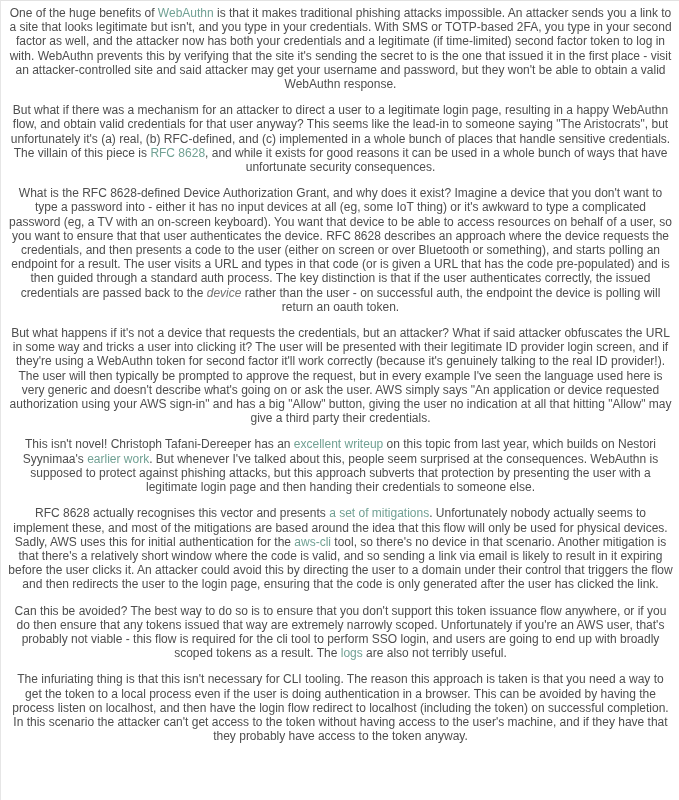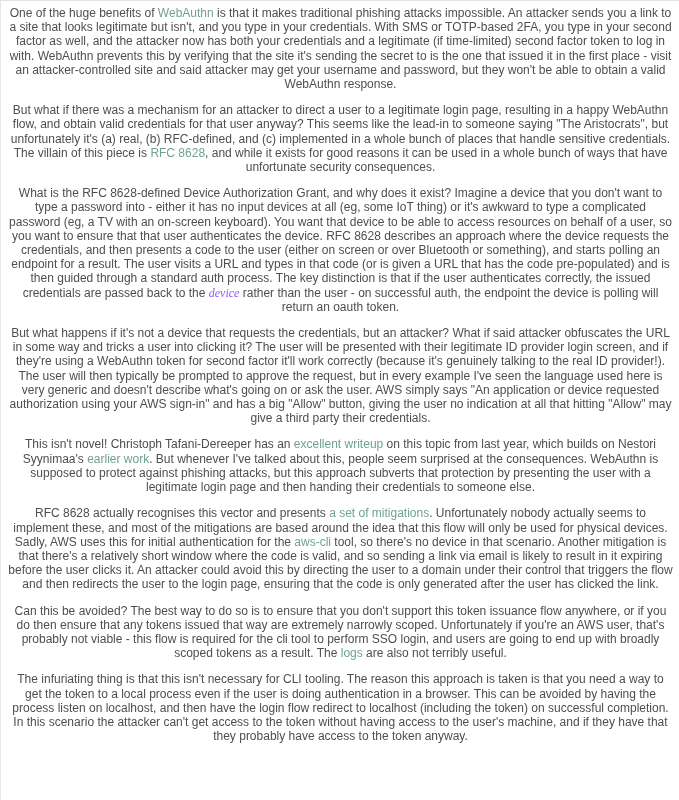--- a/index.html
+++ b/index.html
@@ -33,22 +33,21 @@
   .text-run {
     color: #4e4e4e;
   }
   .inline-link {
     color: #71a194;
     text-decoration: none;
     cursor: pointer;
   }
   .em-run {
     font-style: italic;
-    color: #8b5cf6;
-    font-family: Liberation Serif, serif;
+    color: #737373;
   }
 </style>
 </head>
 <body>
 
 <div class="page">
   <main>
     <div id="article-body" class="article-body">
         <p class="para"><span class="text-run">One of the huge benefits of </span><a class="inline-link">WebAuthn</a><span class="text-run"> is that it makes traditional phishing attacks impossible. An attacker sends you a link to a site that looks legitimate but isn't, and you type in your credentials. With SMS or TOTP-based 2FA, you type in your second factor as well, and the attacker now has both your credentials and a legitimate (if time-limited) second factor token to log in with. WebAuthn prevents this by verifying that the site it's sending the secret to is the one that issued it in the first place - visit an attacker-controlled site and said attacker may get your username and password, but they won't be able to obtain a valid WebAuthn response.</span></p>
         <p class="para"><span class="text-run">But what if there was a mechanism for an attacker to direct a user to a legitimate login page, resulting in a happy WebAuthn flow, and obtain valid credentials for that user anyway? This seems like the lead-in to someone saying "The Aristocrats", but unfortunately it's (a) real, (b) RFC-defined, and (c) implemented in a whole bunch of places that handle sensitive credentials. The villain of this piece is </span><a class="inline-link">RFC 8628</a><span class="text-run">, and while it exists for good reasons it can be used in a whole bunch of ways that have unfortunate security consequences.</span></p>

